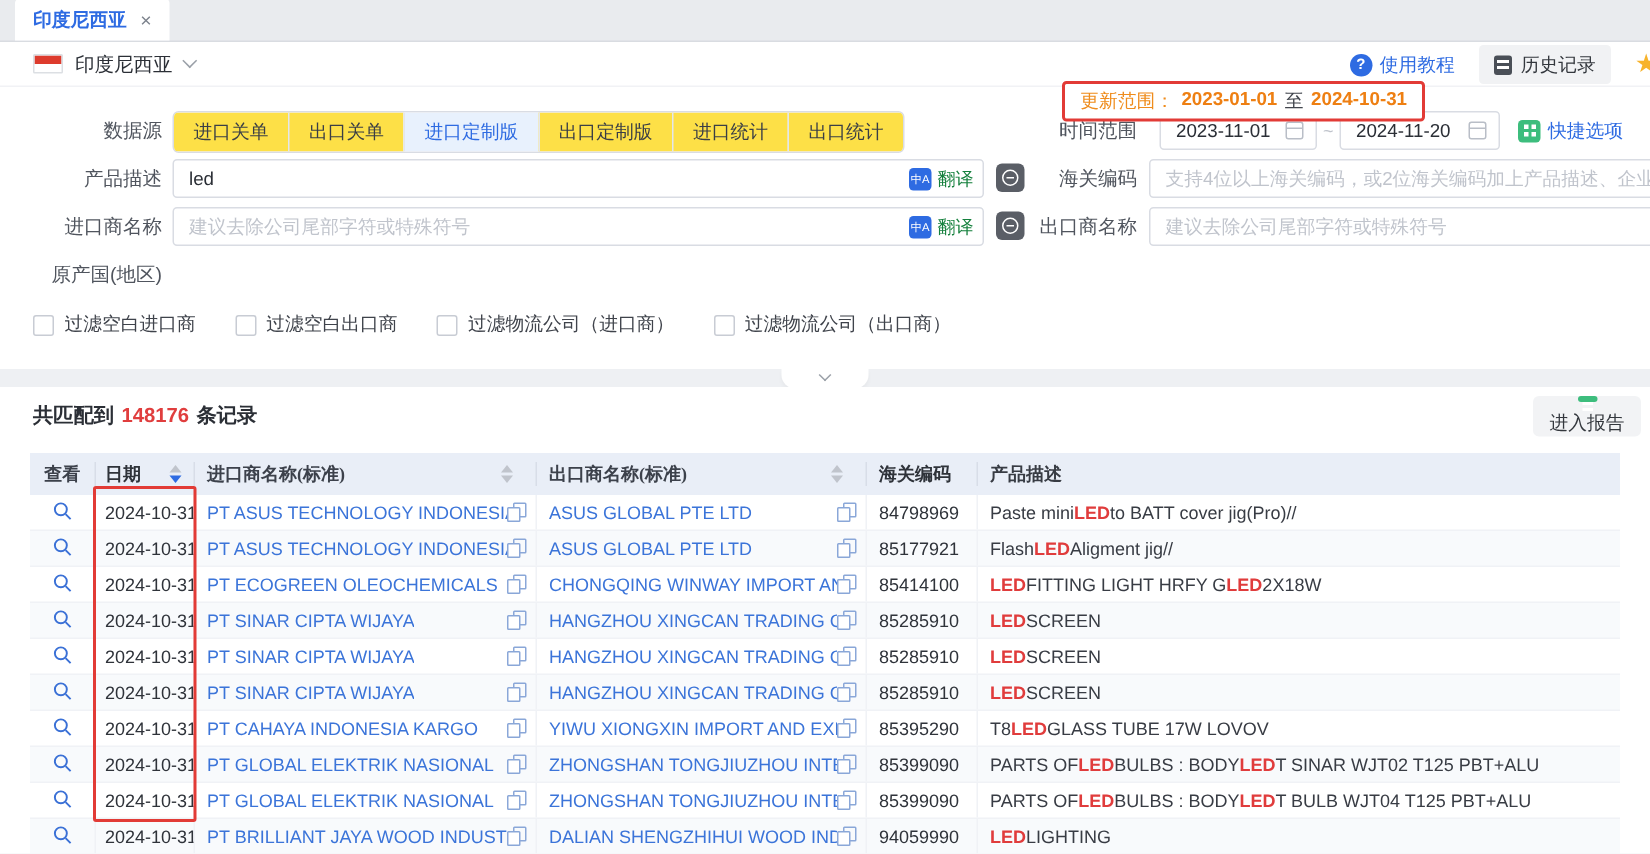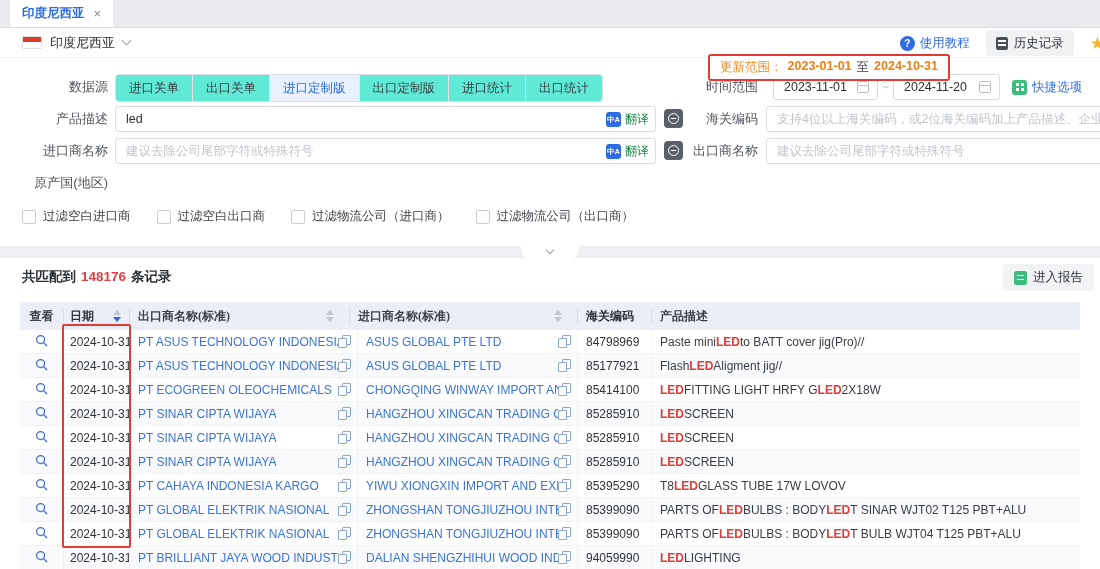--- a/index.html
+++ b/index.html
@@ -28,29 +28,29 @@
 
   
   .filter-panel { position:relative; height:188px; background:#fff; }
   .banner { position:absolute; top:-4px; right:150px; border:2px solid #e23b36; border-radius:3px; padding:3px 10px; display:flex; gap:5px; font-size:12.5px; background:#fff; z-index:5; align-items:flex-start; }
   .banner .o { color:#ef8c1c; } .banner .d { color:#ee7f12; font-weight:bold; } .banner .z { color:#41454d; }
 
   .flabel { position:absolute; width:95px; text-align:right; font-size:13px; color:#50555e; line-height:26px; }
   .flabel-r { position:absolute; left:650px; width:108px; text-align:right; font-size:13px; color:#50555e; line-height:26px; }
 
   .seg-group { position:absolute; left:115px; display:inline-flex; border:1px solid #d9dce3; border-radius:4px; overflow:hidden; background:#fff; }
-  .seg { height:26px; padding:0 13px; font-size:12.5px; background:#5eead4; border:none; border-left:1px solid #e3e6ec; color:#3a3e46; cursor:pointer; font-family:inherit; }
+  .seg { height:26px; padding:0 13px; font-size:12.5px; background:#fde047; border:none; border-left:1px solid #e3e6ec; color:#3a3e46; cursor:pointer; font-family:inherit; }
   .seg:first-child { border-left:none; }
   .seg.active { background:#e8f1fd; color:#2e6be2; }
 
   .inp { position:absolute; height:26px; border:1px solid #d9dce3; border-radius:3px; background:#fff; display:flex; align-items:center; font-size:12.5px; }
   .inp .val { margin-left:10px; color:#2b2f36; }
   .inp .ph { margin-left:10px; color:#c0c4cc; white-space:nowrap; overflow:hidden; }
   .translate { position:absolute; right:6px; top:4px; display:flex; align-items:center; gap:4px; cursor:pointer; background:#fff; }
-  .tr-ic { width:15px; height:15px; background:#2e6be2; border-radius:3px; color:#fff; font-size:7.5px; font-weight:bold; display:flex; align-items:center; justify-content:center; letter-spacing:0; }
+  .tr-ic { width:15px; height:15px; background:#2e6be2; border-radius:3px; color:#fff; font-size:7.5px; font-weight:normal; display:flex; align-items:center; justify-content:center; letter-spacing:0; }
   .translate .tr-t { font-size:12px; color:#15803d; }
   .syn-ic { position:absolute; width:19px; height:19px; background:#5a5e66; border-radius:4px; top:3px; cursor:pointer; display:flex; align-items:center; justify-content:center; }
   .syn-ic::before { content:""; width:9px; height:9px; border:1.5px solid #fff; border-radius:50%; }
   .syn-ic::after { content:""; position:absolute; width:5px; height:1.5px; background:#fff; }
 
   .date-inp { position:absolute; height:26px; border:1px solid #d9dce3; border-radius:3px; background:#fff; display:flex; align-items:center; justify-content:space-between; padding:0 8px 0 10px; font-size:12.5px; color:#2b2f36; }
   .cal { width:12px; height:12px; border:1px solid #b9bec7; border-radius:2px; position:relative; }
   .cal::before { content:""; position:absolute; left:0; right:0; top:2.5px; height:1px; background:#b9bec7; }
   .tsep { position:absolute; color:#c0c4cc; font-size:12px; line-height:26px; }
   .quick { position:absolute; display:flex; align-items:center; gap:5px; color:#2e6be2; font-size:12.5px; line-height:26px; cursor:pointer; }
@@ -69,21 +69,21 @@
   .cb .box { width:14px; height:14px; border:1px solid #c8ccd4; border-radius:2px; background:#fff; }
   .cb .lbl { font-size:12.5px; color:#3f434b; }
 
   .collapse { position:absolute; left:50%; bottom:-13px; transform:translateX(-50%); width:58px; height:13px; background:#fff; border-radius:0 0 9px 9px; display:flex; align-items:flex-start; justify-content:center; box-shadow:0 2px 3px rgba(0,0,0,0.04); cursor:pointer; }
   .collapse .chev { width:6px; height:6px; border-color:#9aa0a8; margin:1px 0 0 0; }
 
   
   .results { position:absolute; top:258px; left:0; right:0; bottom:0; background:#fff; }
   .count-line { position:absolute; left:22px; top:10px; font-size:13.5px; font-weight:bold; color:#2b2f36; }
   .count-line .num { color:#e03e3e; margin:0 5px; }
-  .report-btn { position:absolute; right:6px; top:6px; height:27px; background:#f2f3f5; border:none; border-radius:4px; display:flex; align-items:center; gap:6px; padding:0 11px; font-size:12.5px; color:#33373d; cursor:pointer; font-family:inherit; }
+  .report-btn { position:absolute; right:6px; top:6px; height:27px; background:#f2f3f5; border:none; border-radius:4px; display:flex; align-items:center; gap:6px; padding:0 11px; font-size:12.5px; color:#33373d; cursor:pointer; font-family:inherit;flex-direction:column; }
   .rep-ic { width:13px; height:14px; background:#3dbd7d; border-radius:2.5px; position:relative; }
   .rep-ic::before, .rep-ic::after { content:""; position:absolute; left:3px; right:3px; height:1.5px; background:#fff; }
   .rep-ic::before { top:4px; } .rep-ic::after { top:8px; }
 
   .table { position:absolute; left:20px; right:20px; top:44px; }
   .thead { display:flex; height:28px; background:#e9eef7; align-items:center; font-size:12px; font-weight:bold; color:#3c414b;font-family:Liberation Serif, serif; }
   .th { display:flex; align-items:center; height:16px; padding-left:8px; border-right:1px solid #d8dde8; }
   .th:last-child { border-right:none; }
   .trow { display:flex; height:24px; align-items:center; font-size:12px; border-bottom:1px solid #f0f2f6; background:#fff; }
   .trow:nth-child(even) { background:#f8fafc; }
@@ -236,29 +236,29 @@
   <div class="table">
     <div class="thead">
       <div class="th c-view">查看</div>
       <div class="th c-date">
         <span>日期</span>
         <span class="sorters">
             <span class="s-up"></span>
             <span class="s-dn on"></span>
           </span>
       </div>
-      <div class="th c-exp" style="justify-content:flex-start;">
-        <span>出口商名称(标准)</span>
+      <div class="th c-imp" style="justify-content:flex-start;">
+        <span>进口商名称(标准)</span>
         <span class="sorters">
             <span class="s-up"></span>
             <span class="s-dn"></span>
           </span>
       </div>
-      <div class="th c-imp" style="justify-content:flex-start;">
-        <span>进口商名称(标准)</span>
+      <div class="th c-exp" style="justify-content:flex-start;">
+        <span>出口商名称(标准)</span>
         <span class="sorters">
             <span class="s-up"></span>
             <span class="s-dn"></span>
           </span>
       </div>
       <div class="th c-hs">海关编码</div>
       <div class="th c-desc">产品描述</div>
     </div>
     <div id="tbody">
         <div class="trow">

